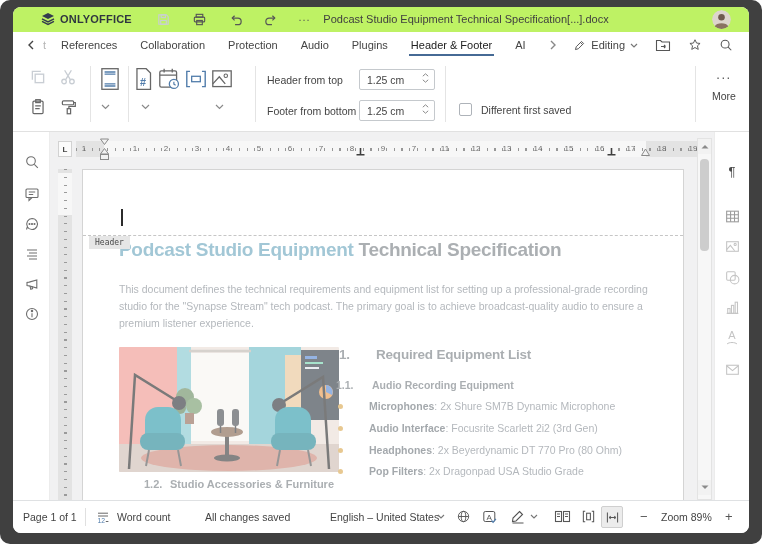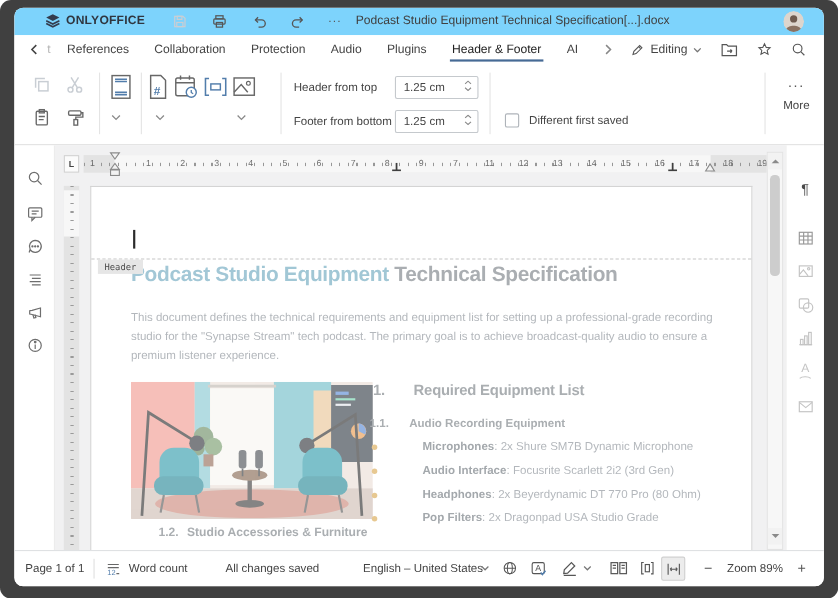--- a/index.html
+++ b/index.html
@@ -1,21 +1,21 @@
 <!DOCTYPE html>
 <html><head>
 <meta charset="utf-8">
 <style>
   html,body{margin:0;padding:0;background:#fff;font-family:"Liberation Sans",sans-serif}
   *{box-sizing:border-box}
   .frame{position:relative;width:762px;height:544px;background:#404040;border-radius:10px;overflow:hidden}
   .app{position:absolute;left:13px;top:7px;right:13px;bottom:11px;background:#fff;border-radius:8px;overflow:hidden;display:flex;flex-direction:column}
   svg{display:block}
   
-  .titlebar{position:relative;height:25px;flex:none;background:#7dd3fc}
+  .titlebar{position:relative;height:25px;flex:none;background:#bef264}
   .logo{position:absolute;left:28px;top:5px;display:flex;align-items:center;gap:5px}
   .logo b{font-size:11px;color:#2f3640;letter-spacing:.2px}
   .tb-ico{position:absolute;top:4px;width:17px;height:17px}
   .doc-title{position:absolute;left:270px;right:100px;top:6px;text-align:center;font-size:11px;color:#404040;white-space:nowrap;overflow:hidden}
   .avatar{position:absolute;right:18px;top:3px;width:19px;height:19px;border-radius:50%;overflow:hidden}
   .dots{font-size:11px;color:#565656;letter-spacing:1px;line-height:17px}
   
   .tabbar{position:relative;height:26px;flex:none;background:#fff}
   .tab-left{position:absolute;left:14px;top:0;height:100%;display:flex;align-items:center;gap:8px}
   .tabs{position:absolute;left:48px;top:0;height:100%;display:flex;align-items:center;gap:23px;font-size:11px;color:#444}
@@ -62,21 +62,21 @@
   .dimmed{position:absolute;inset:0;opacity:.58}
   .doc-h1{position:absolute;left:36px;top:69px;font-size:19px;font-weight:bold;letter-spacing:-.3px;font-stretch:condensed;white-space:nowrap}
   .t-accent{color:#5f9fb8}
   .t-rest{color:#6e757b}
   .intro{position:absolute;left:36px;top:111px;width:537px;font-size:10.5px;line-height:17px;color:#7d848c}
   .photo{position:absolute;left:36px;top:177px;width:220px;height:125px;overflow:hidden;border-radius:1px}
   .sec-h1{position:absolute;top:177px;font-size:13.5px;font-weight:bold;font-stretch:condensed;color:#6d747a;letter-spacing:-.2px;white-space:nowrap}
   .sec-h2{position:absolute;font-size:10.5px;font-weight:bold;font-stretch:condensed;color:#6d747a;white-space:nowrap}
   .bullet{position:absolute;left:253px;font-size:10.5px;white-space:nowrap}
   .bullet .dot{position:absolute;left:2px;top:4px;width:5px;height:5px;border-radius:50%;background:#d7a243}
-  .bullet .btxt{margin-left:48px}
+  .bullet .btxt{margin-left:33px}
   .blead{font-weight:bold;color:#626a71}
   .brest{color:#7d848c}
   
   .statusbar{position:relative;height:33px;flex:none;background:#fff;border-top:1px solid #dfe1e3}
   .sb{position:absolute;top:0;height:32px;line-height:32px;font-size:10.5px;color:#444;white-space:nowrap}
   .sb-ico{position:absolute;top:8px;width:16px;height:16px}
   .sb-div{position:absolute;top:7px;width:1px;height:18px;background:#e0e0e0}
   .fitbox{position:absolute;left:588px;top:5px;width:22px;height:22px;border:1px solid #cfcfcf;border-radius:2px;background:#ececec;display:flex;align-items:center;justify-content:center}
   .zbtn{font-size:13px;color:#555}
 </style>

